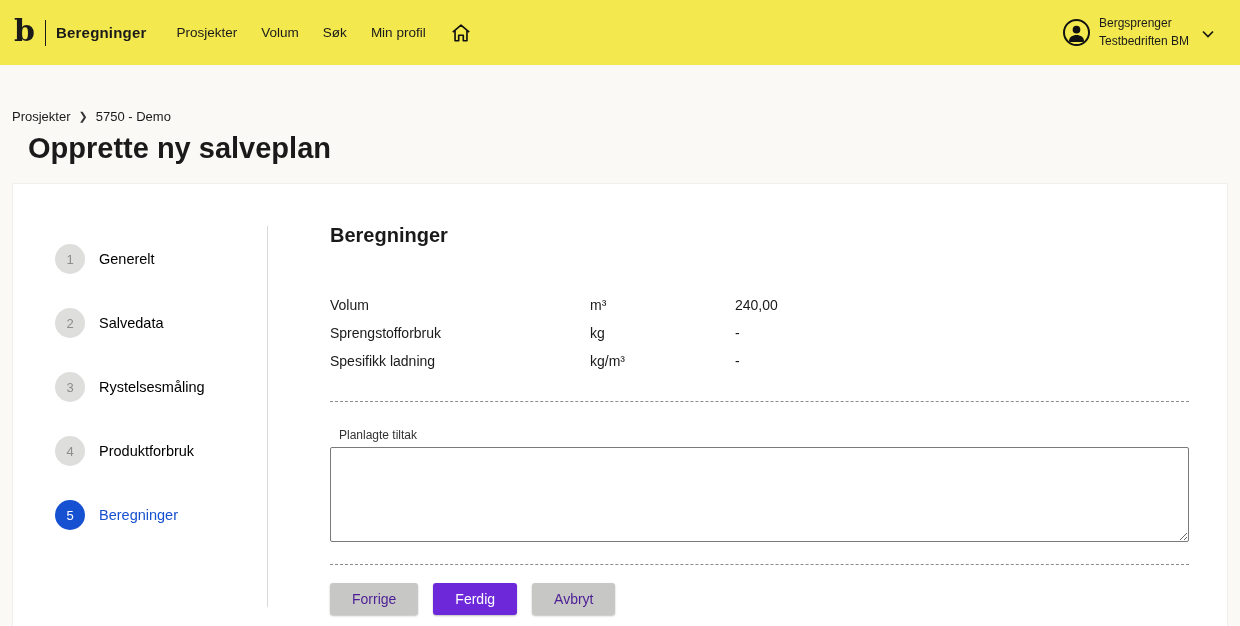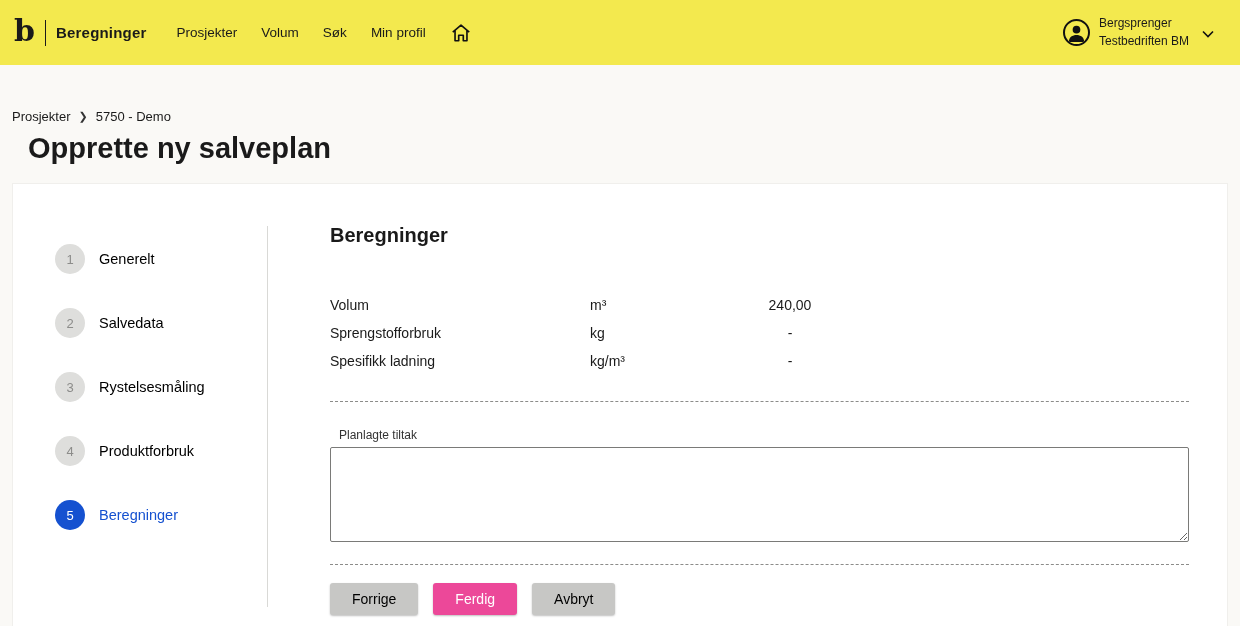--- a/index.html
+++ b/index.html
@@ -87,21 +87,21 @@
   .content-heading { font-size:20px; font-weight:bold; margin:2px 0 44px 0; }
 
   .calc-table { margin-bottom:26px; }
   .calc-row {
     display:grid;
     grid-template-columns: 260px 145px 110px 1fr;
     align-items:center;
     height:28px;
     font-size:14px;
   }
-  .calc-value { text-align:center; }
+  .calc-value { text-align:left; }
 
   .dashed { border:none; border-top:1px dashed #8c8c8a; margin:0; }
 
   .field-label { font-size:12px; color:#333; margin:26px 0 5px 9px; }
   .tiltak-textarea {
     width:100%; height:95px;
     border:1px solid #7a7a78;
     border-radius:2px;
     resize:both;
     font-family:"Liberation Sans", sans-serif;
@@ -112,22 +112,22 @@
   }
 
   .button-row { display:flex; gap:15px; margin-top:18px; }
   .btn {
     font-family:"Liberation Sans", sans-serif;
     font-size:14px;
     padding:8px 22px;
     border:none; border-radius:3px;
     cursor:pointer;
   }
-  .btn-gray { background:#c7c7c5; color:#000000; box-shadow:0 1px 2px rgba(0,0,0,0.25); }
-  .btn-primary { background:#ec4899; color:#ffffff; box-shadow:0 1px 2px rgba(0,0,0,0.25); }
+  .btn-gray { background:#c7c7c5; color:#4c1d95; box-shadow:0 1px 2px rgba(0,0,0,0.25); }
+  .btn-primary { background:#6d28d9; color:#ffffff; box-shadow:0 1px 2px rgba(0,0,0,0.25); }
 </style>
 </head>
 <body>
 
 <div class="header">
   <div class="logo-wrap">
     <span class="logo-glyph">b</span>
     <span class="logo-divider"></span>
     <span class="brand">Beregninger</span>
   </div>

